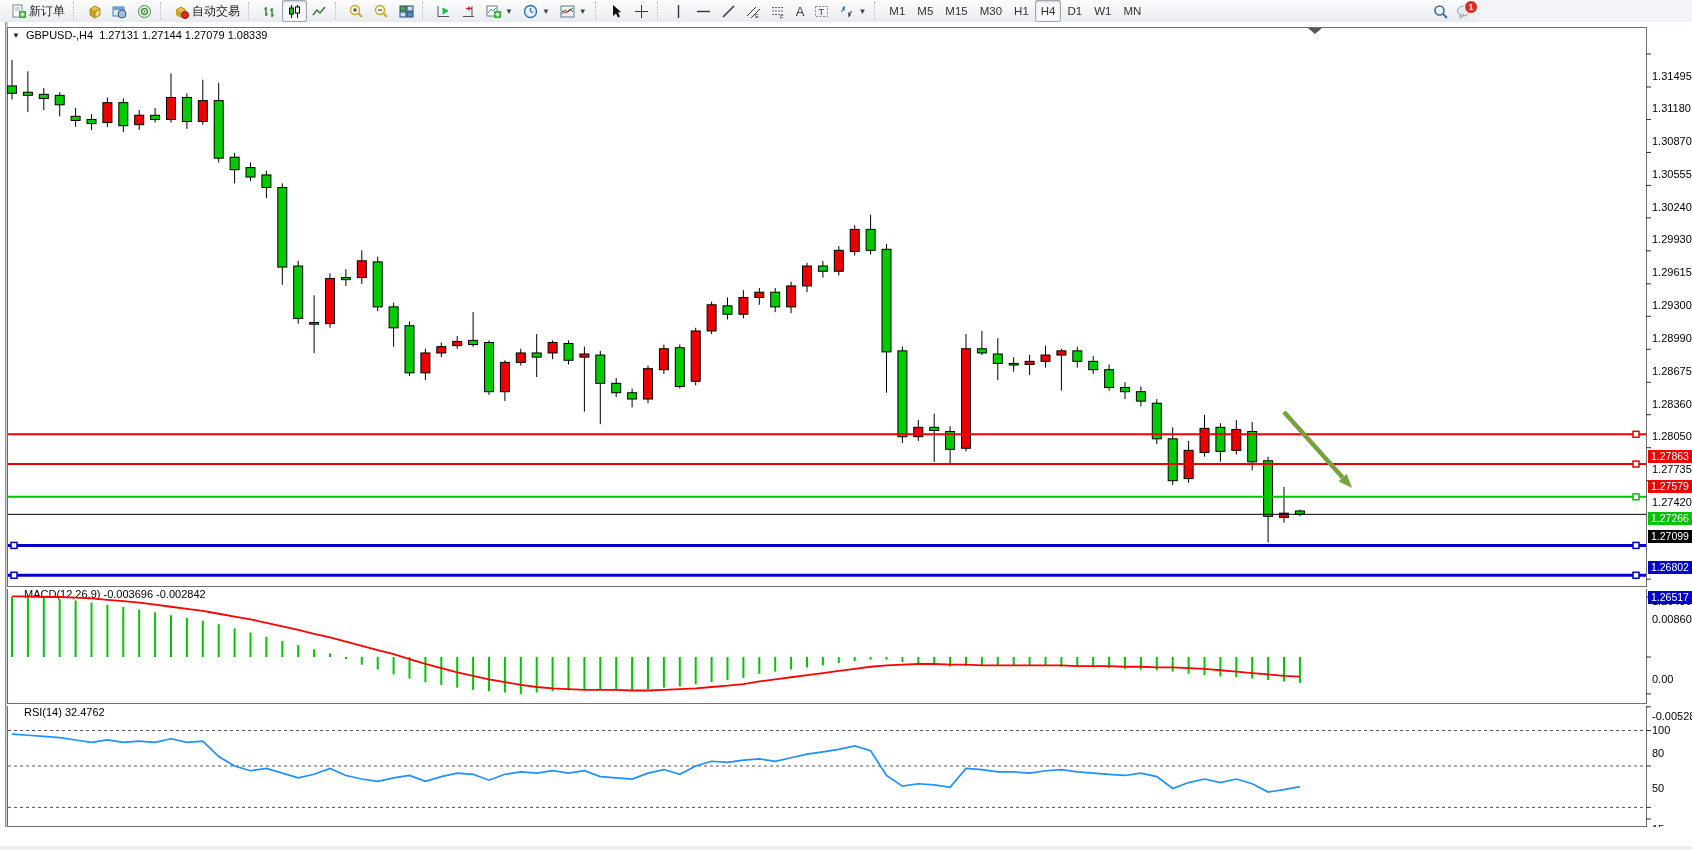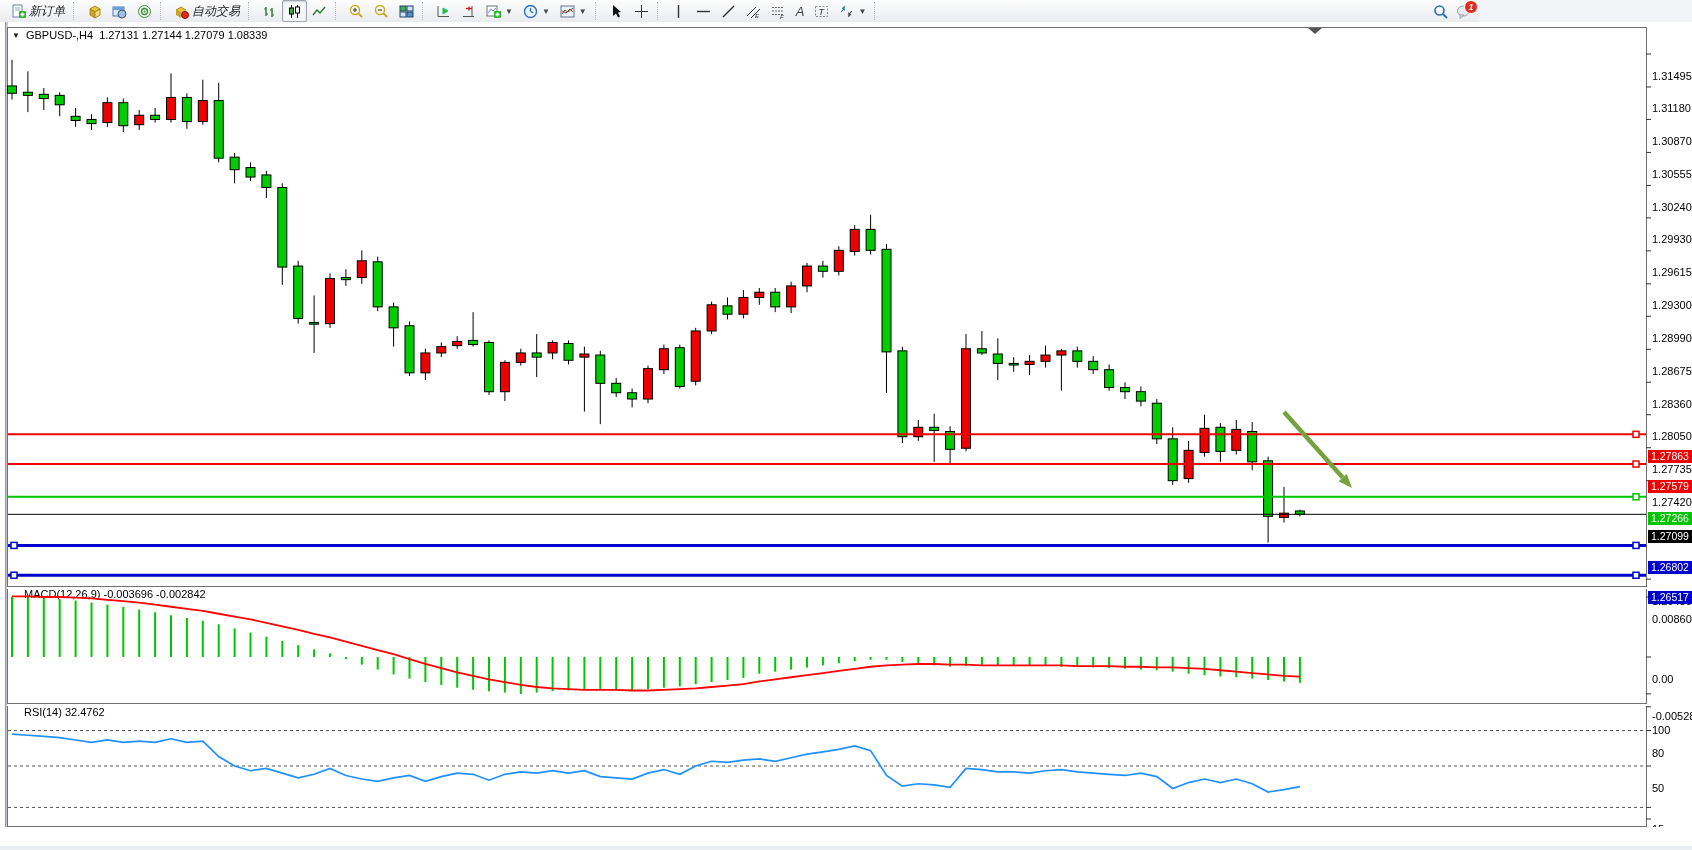--- a/index.html
+++ b/index.html
@@ -1,21 +1,21 @@
 <!DOCTYPE html>
 <html><head>
 <meta charset="utf-8">
 <style>
   html,body{margin:0;padding:0;}
   body{width:1692px;height:850px;position:relative;overflow:hidden;
        font-family:"Liberation Sans", sans-serif;background:#f2f4f7;-webkit-font-smoothing:antialiased;}
   
   #toolbar{position:absolute;left:0;top:0;width:1479px;height:22px;
     background:linear-gradient(#fdfdfd,#e9ebef);border-bottom:1px solid #b9bec6;
-    display:flex;align-items:center;font-size:12px;color:#222;font-style:italic;}
+    display:flex;align-items:center;font-size:12px;color:#222;}
   .tbtn{height:20px;display:flex;align-items:center;gap:3px;padding:0 4px;border:1px solid transparent;border-radius:2px;}
   .tbtn.active{background:#f6f8fa;border:1px solid #9fa6b0;box-shadow:inset 0 1px 2px rgba(0,0,0,.18);}
   .tsep{width:5px;height:18px;margin:0 3px;border-left:1px dotted #b7bbc2;}
   .tflabel{padding:0 5px;font-size:11.5px;color:#333;}
   .ic{width:15px;height:15px;display:inline-block;}
   .caret{font-size:8px;color:#444;margin-left:1px;}
   #tf-group{display:flex;align-items:center;}
   #toolbar-right{margin-left:auto;display:flex;align-items:center;margin-right:8px;gap:8px;position:relative;}
   #chat-badge{position:absolute;top:-4px;right:-7px;background:#e02b20;color:#fff;font-size:9px;font-weight:bold;
     border-radius:50%;width:12px;height:12px;line-height:12px;text-align:center;border:1px solid #fff;}
@@ -273,20 +273,31 @@
   <div class="tbtn">
     <span class="ic">
       <svg width="15" height="15">
           <polygon points="3,2 7,6 5.5,6 5.5,9 4.5,9 4.5,6 3,6" fill="#2f6fb2" transform="rotate(45 5 5)"></polygon>
           <polygon points="12,13 8,9 9.5,9 9.5,6 10.5,6 10.5,9 12,9" fill="#444" transform="rotate(45 10 10)"></polygon>
         </svg>
     </span>
       <span class="caret">▼</span>
   </div>
   <div class="tsep"></div>
+  <div id="tf-group">
+      <div class="tbtn tflabel">M1</div>
+      <div class="tbtn tflabel">M5</div>
+      <div class="tbtn tflabel">M15</div>
+      <div class="tbtn tflabel">M30</div>
+      <div class="tbtn tflabel">H1</div>
+      <div class="tbtn tflabel active">H4</div>
+      <div class="tbtn tflabel">D1</div>
+      <div class="tbtn tflabel">W1</div>
+      <div class="tbtn tflabel">MN</div>
+    </div>
   <div id="toolbar-right">
     <span class="ic">
       <svg width="16" height="16">
           <circle cx="6.5" cy="6.5" r="4.5" fill="none" stroke="#2f6fb2" stroke-width="1.6"></circle>
           <line x1="10" y1="10" x2="14" y2="14" stroke="#2f6fb2" stroke-width="2"></line>
         </svg>
     </span>
     <span class="ic" style="position:relative">
       <svg width="16" height="16">
           <ellipse cx="7.5" cy="7" rx="6" ry="5" fill="#e8eaee" stroke="#9aa0a8"></ellipse>

